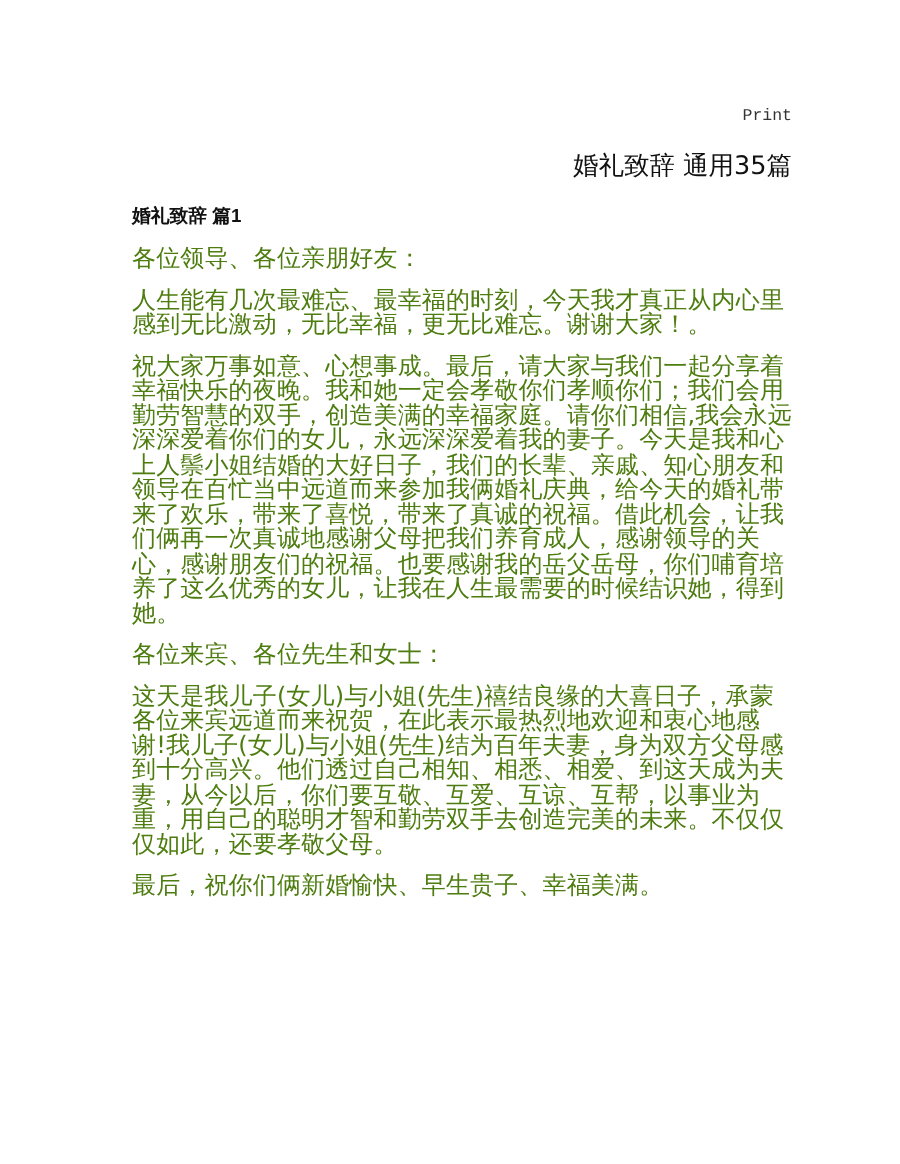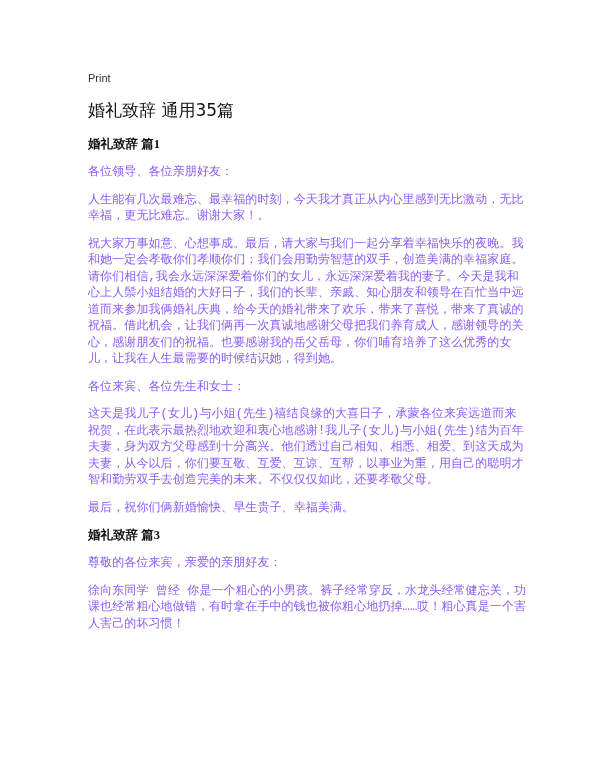--- a/index.html
+++ b/index.html
@@ -3,36 +3,35 @@
   <meta charset="utf-8">
   <style>
     html, body { margin: 0; padding: 0; background: #ffffff; }
     body {
       width: 600px; height: 776px; overflow: hidden; position: relative;
       font-family: "DejaVu Sans", "Liberation Sans", sans-serif;
       color: #1a1a1a;
     }
     .page { position: absolute; left: 88px; top: 72px; width: 440px; }
     .print-label {
-      font-family: Liberation Sans, sans-serif;
-      font-size: 11px; color: #333; margin: 0 0 15px 0;
+      font-family: Liberation Mono, monospace;
+      font-size: 11px; color: #333; margin: 0 0 15px 0; text-align: right;
     }
     .title {
-      text-align: left; font-size: 17px; font-weight: normal;
+      text-align: right; font-size: 17px; font-weight: normal;
       margin: 0 0 14px 0; color: #111;
     }
     .subtitle { font-size: 12px; margin: 0 0 12px 0; color: #222; }
     .section-heading {
-      font-family: Liberation Serif, serif;
+      font-family: Liberation Sans, sans-serif;
       font-weight: bold; font-size: 12.5px; margin: 0 0 11px 0; color: #111;
     }
     p.para {
-      font-size: 12px; line-height: 16.5px; margin: 0 0 11px 0; color: #8b5cf6;
+      font-size: 16px; line-height: 16.5px; margin: 0 0 11px 0; color: #4d7c0f;
       letter-spacing: 0.1px;
-      font-family: Liberation Mono, monospace;
     }
   </style>
 </head>
 <body>
 
 <div class="page">
   <div class="print-label">Print</div>
   <h1 class="title">婚礼致辞 通用35篇</h1>
 
   <div>
@@ -41,18 +40,13 @@
     <p class="para">人生能有几次最难忘、最幸福的时刻，今天我才真正从内心里感到无比激动，无比幸福，更无比难忘。谢谢大家！。</p>
     <p class="para">祝大家万事如意、心想事成。最后，请大家与我们一起分享着幸福快乐的夜晚。我和她一定会孝敬你们孝顺你们；我们会用勤劳智慧的双手，创造美满的幸福家庭。请你们相信,我会永远深深爱着你们的女儿，永远深深爱着我的妻子。今天是我和心上人鬃小姐结婚的大好日子，我们的长辈、亲戚、知心朋友和领导在百忙当中远道而来参加我俩婚礼庆典，给今天的婚礼带来了欢乐，带来了喜悦，带来了真诚的祝福。借此机会，让我们俩再一次真诚地感谢父母把我们养育成人，感谢领导的关心，感谢朋友们的祝福。也要感谢我的岳父岳母，你们哺育培养了这么优秀的女儿，让我在人生最需要的时候结识她，得到她。</p>
   </div>
 
   <div>
     <p class="para">各位来宾、各位先生和女士：</p>
     <p class="para">这天是我儿子(女儿)与小姐(先生)禧结良缘的大喜日子，承蒙各位来宾远道而来祝贺，在此表示最热烈地欢迎和衷心地感谢!我儿子(女儿)与小姐(先生)结为百年夫妻，身为双方父母感到十分高兴。他们透过自己相知、相悉、相爱、到这天成为夫妻，从今以后，你们要互敬、互爱、互谅、互帮，以事业为重，用自己的聪明才智和勤劳双手去创造完美的未来。不仅仅仅如此，还要孝敬父母。</p>
     <p class="para">最后，祝你们俩新婚愉快、早生贵子、幸福美满。</p>
   </div>
 
-  <div>
-    <div class="section-heading">婚礼致辞 篇3</div>
-    <p class="para">尊敬的各位来宾，亲爱的亲朋好友：</p>
-    <p class="para">徐向东同学 曾经 你是一个粗心的小男孩。裤子经常穿反，水龙头经常健忘关，功课也经常粗心地做错，有时拿在手中的钱也被你粗心地扔掉……哎！粗心真是一个害人害己的坏习惯！</p>
-  </div>
 </div>
 
 </body></html>

